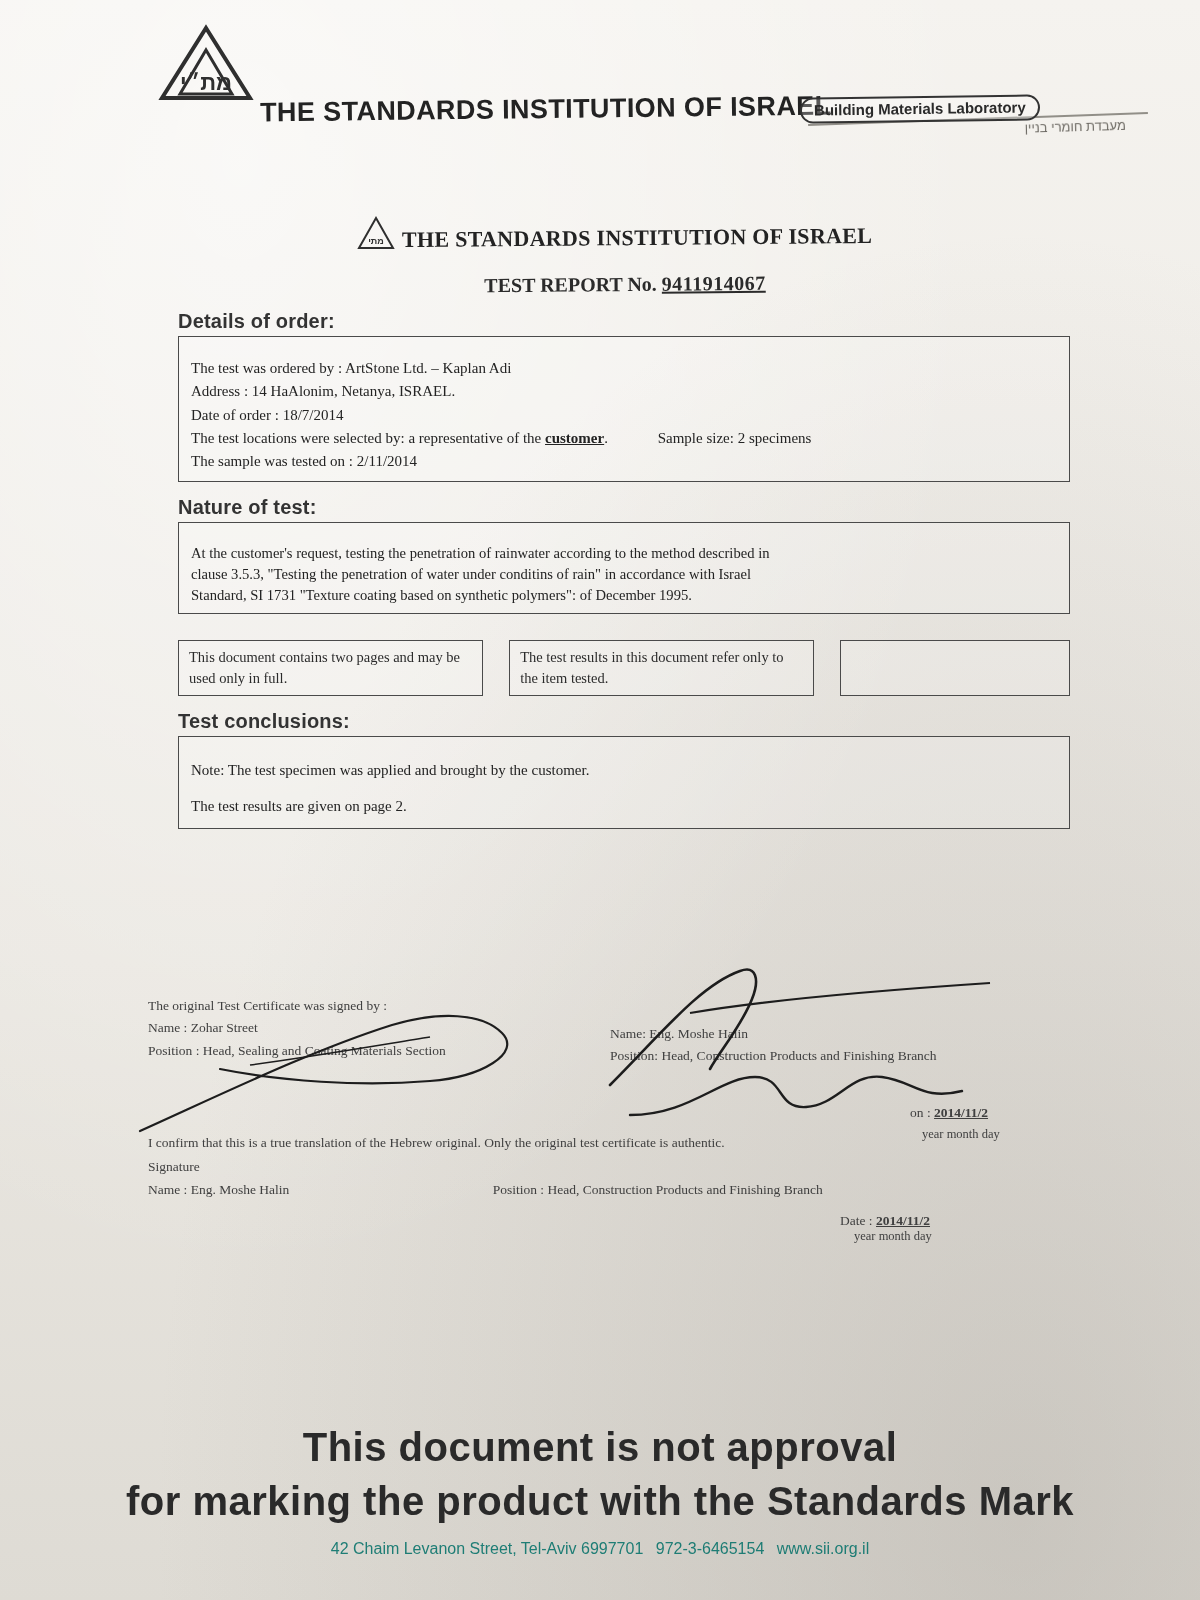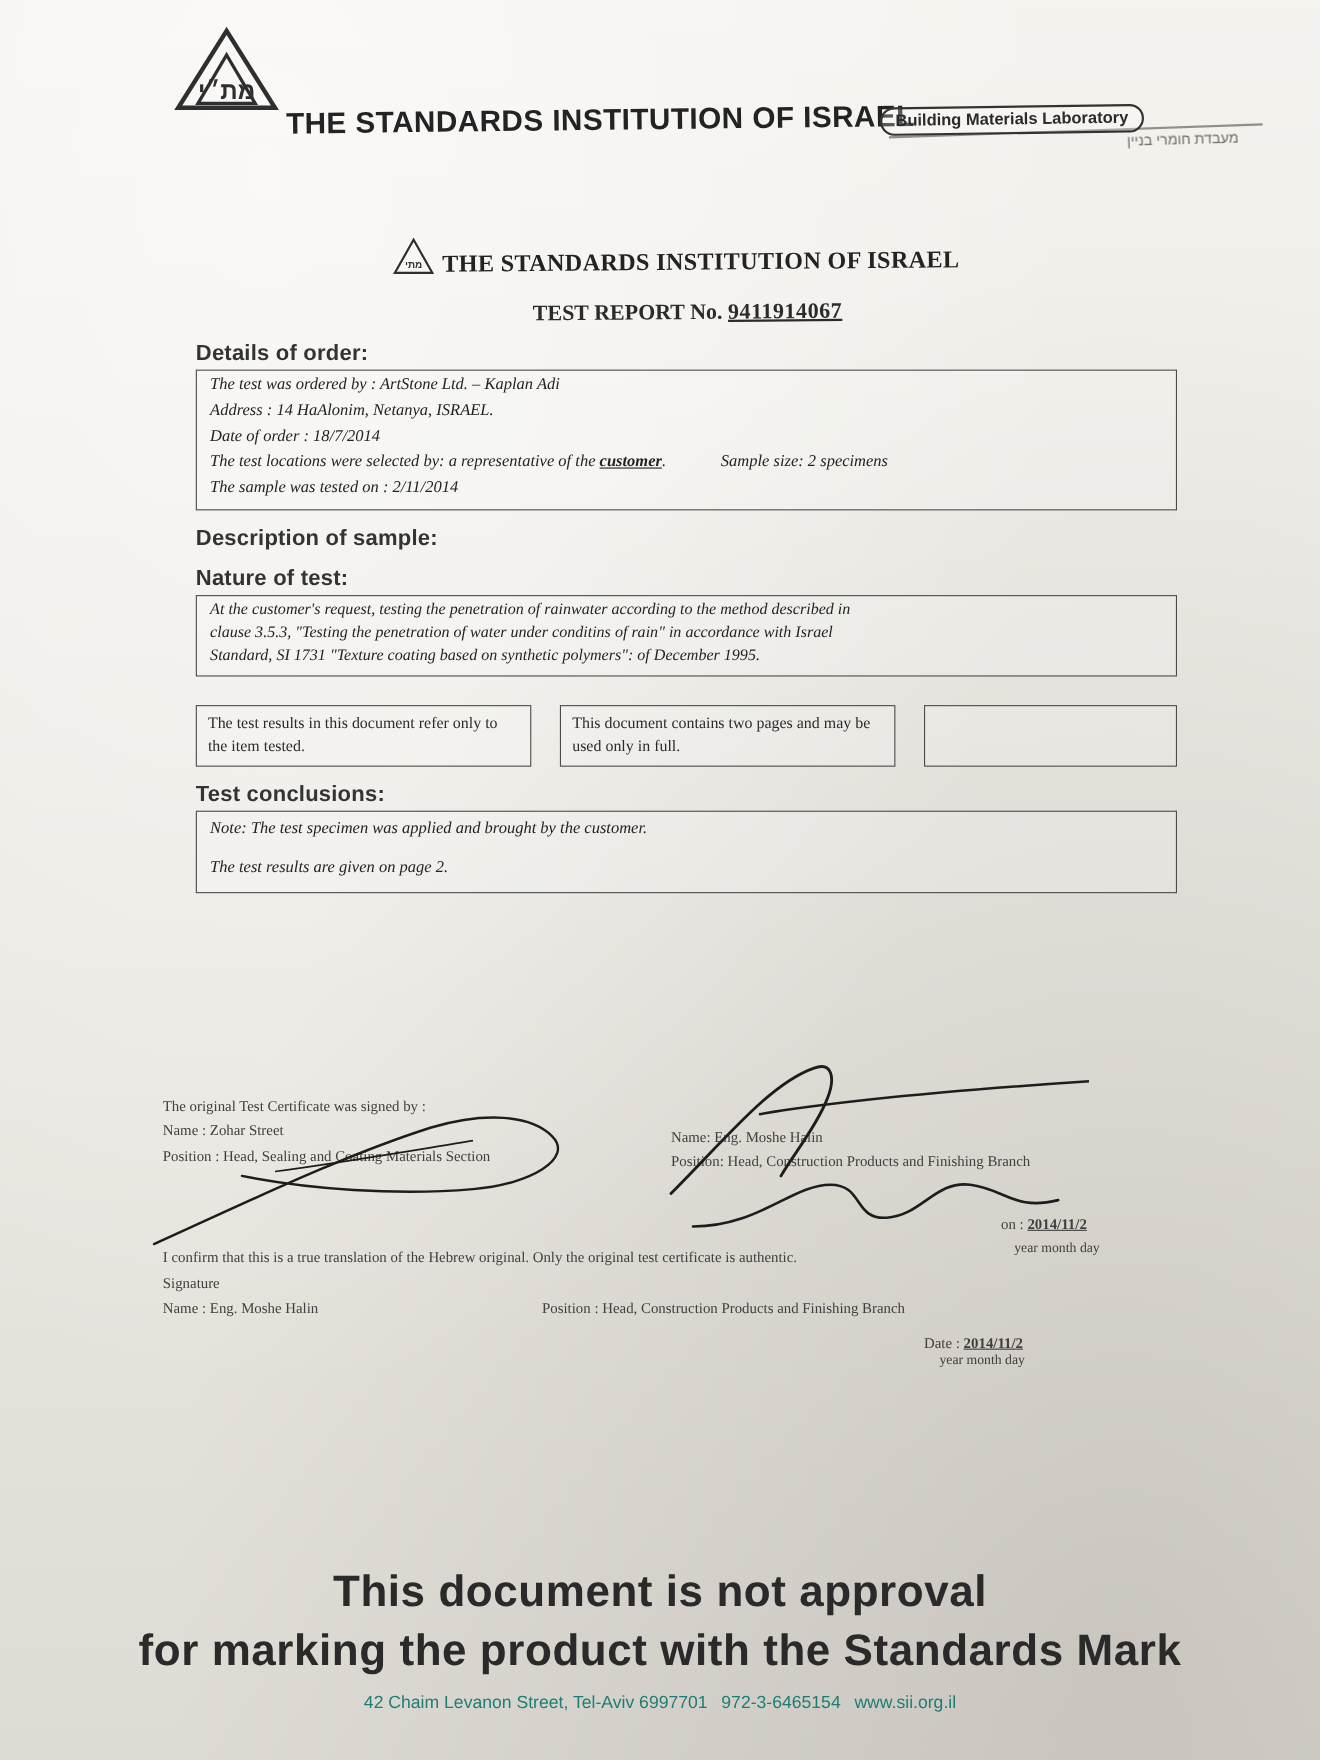--- a/index.html
+++ b/index.html
@@ -146,27 +146,26 @@
     font-family: "Liberation Sans", sans-serif;
     font-size: 20px;
     font-weight: bold;
     color: #333;
     margin: 14px 0 3px 28px;
     letter-spacing: .2px;
   }
   .box {
     border: 1.4px solid #4a4a4a;
     background: rgba(255,255,255,0.18);
-    padding: 2px 10px 8px 12px;
+    padding: 20px 10px 8px 12px;
     font-family: "Liberation Serif", serif;
     font-size: 15px;
     line-height: 1.55;
     color: #232323;
     margin-left: 28px;
-    font-style: italic;
   }
   .box .row { white-space: nowrap; }
   .u { text-decoration: underline; font-weight: bold; }
   .sample-size { margin-left: 46px; }
 
   .nature-box { line-height: 1.42; font-size: 14.6px; }
 
   .two-notes {
     display: flex;
     gap: 26px;
@@ -281,32 +280,31 @@
       <div class="row">Address : 14 HaAlonim, Netanya, ISRAEL.</div>
       <div class="row">Date of order : 18/7/2014</div>
       <div class="row">
         <span>The test locations were selected by: a representative of the</span>
         <span class="u">customer</span><span>.</span>
         <span class="sample-size">Sample size: 2 specimens</span>
       </div>
       <div class="row">The sample was tested on : 2/11/2014</div>
     </div>
 
-    <div class="sec-label">Description of sample:</div>
 
     <div class="sec-label">Nature of test:</div>
     <div class="box nature-box">
       <div>At the customer's request, testing the penetration of rainwater according to the method described in</div>
       <div>clause 3.5.3, "Testing the penetration of water under conditins of rain" in accordance with Israel</div>
       <div>Standard, SI 1731 "Texture coating based on synthetic polymers": of December 1995.</div>
     </div>
 
     <div class="two-notes">
+      <div class="note-box">This document contains two pages and may be used only in full.</div>
       <div class="note-box">The test results in this document refer only to the item tested.</div>
-      <div class="note-box">This document contains two pages and may be used only in full.</div>
       <div class="note-box empty"></div>
     </div>
 
     <div class="sec-label">Test conclusions:</div>
     <div class="box concl-box">
       <div class="row">Note: The test specimen was applied and brought by the customer.</div>
       <div class="row">The test results are given on page 2.</div>
     </div>
   </div>
 

